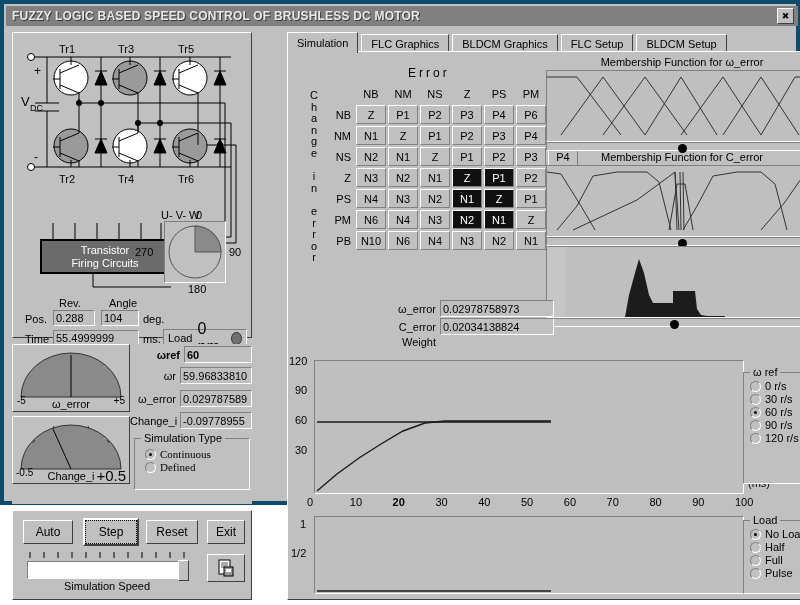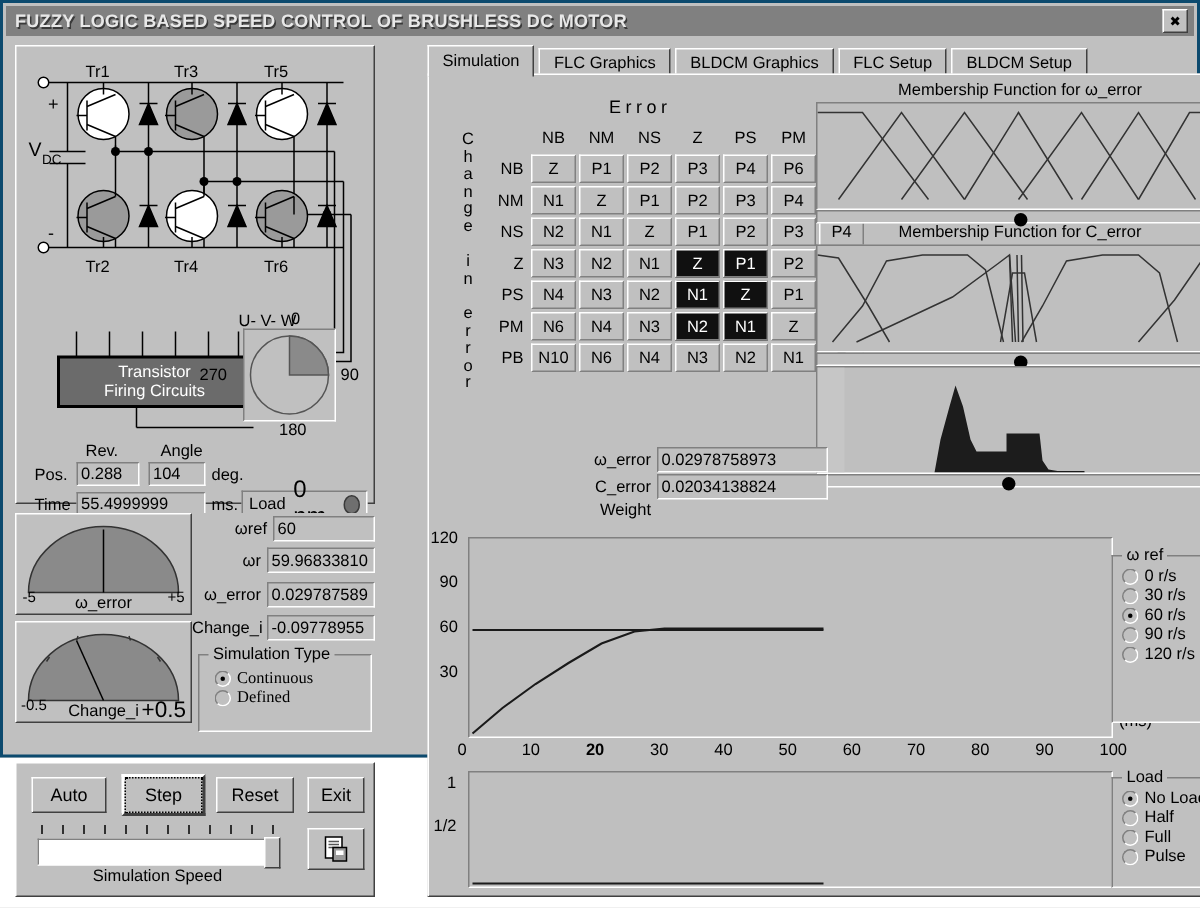--- a/index.html
+++ b/index.html
@@ -1,20 +1,20 @@
 <!DOCTYPE html>
 <html><head>
 <meta charset="utf-8">
 <style>
   html,body{margin:0;padding:0;background:#fff;}
   body{width:800px;height:605px;overflow:hidden;
        font-family:"Liberation Sans","DejaVu Sans",sans-serif;
        font-size:11px;color:#000;}
   #app{position:relative;width:800px;height:505px;background:#c0c0c0;
-       border:2px solid #0c4a6e;box-sizing:border-box;}
+       border:4px solid #0c4a6e;box-sizing:border-box;}
 
   
   #titlebar{position:absolute;left:2px;top:2px;width:792px;height:20px;
             background:#808080;display:flex;align-items:center;}
   #title-text{flex:1;padding-left:6px;color:#e8e8e8;font-weight:bold;
               font-size:12px;letter-spacing:.2px;
               text-shadow:1px 1px 0 #3a3a3a;white-space:nowrap;}
   #close-btn{width:15px;height:14px;margin-right:4px;background:#c0c0c0;
              border-top:1px solid #fff;border-left:1px solid #fff;
              border-right:1px solid #404040;border-bottom:1px solid #404040;
@@ -328,21 +328,21 @@
         <line x1="20" y1="24" x2="22" y2="21" stroke="#333"></line>
         <line x1="40" y1="10" x2="41" y2="7" stroke="#333"></line>
         <line x1="76" y1="10" x2="75" y2="7" stroke="#333"></line>
         <line x1="96" y1="24" x2="94" y2="21" stroke="#333"></line>
       </svg>
       <span class="lbl" style="left:3px;top:50px;font-size:10px;">-0.5</span>
       <span class="lbl" style="right:3px;top:50px;font-size:15px;">+0.5</span>
       <div style="position:absolute;bottom:1px;width:100%;text-align:center;font-size:11px;">Change_i</div>
     </div>
 
-    <div class="vrow" style="left:118px;top:2px;width:122px;">
+    <div class="vrow" style="left:118px;top:2px;width:122px;font-weight:bold;">
       <span class="vlabel" style="width:50px;">ωref</span>
       <span class="field" style="width:68px;height:17px;line-height:15px;">60</span>
     </div>
     <div class="vrow" style="left:118px;top:23px;width:122px;">
       <span class="vlabel" style="width:46px;">ωr</span>
       <span class="field" style="width:72px;height:17px;line-height:15px;">59.96833810</span>
     </div>
     <div class="vrow" style="left:118px;top:46px;width:122px;">
       <span class="vlabel" style="width:46px;">ω_error</span>
       <span class="field" style="width:72px;height:17px;line-height:15px;">0.029787589</span>

